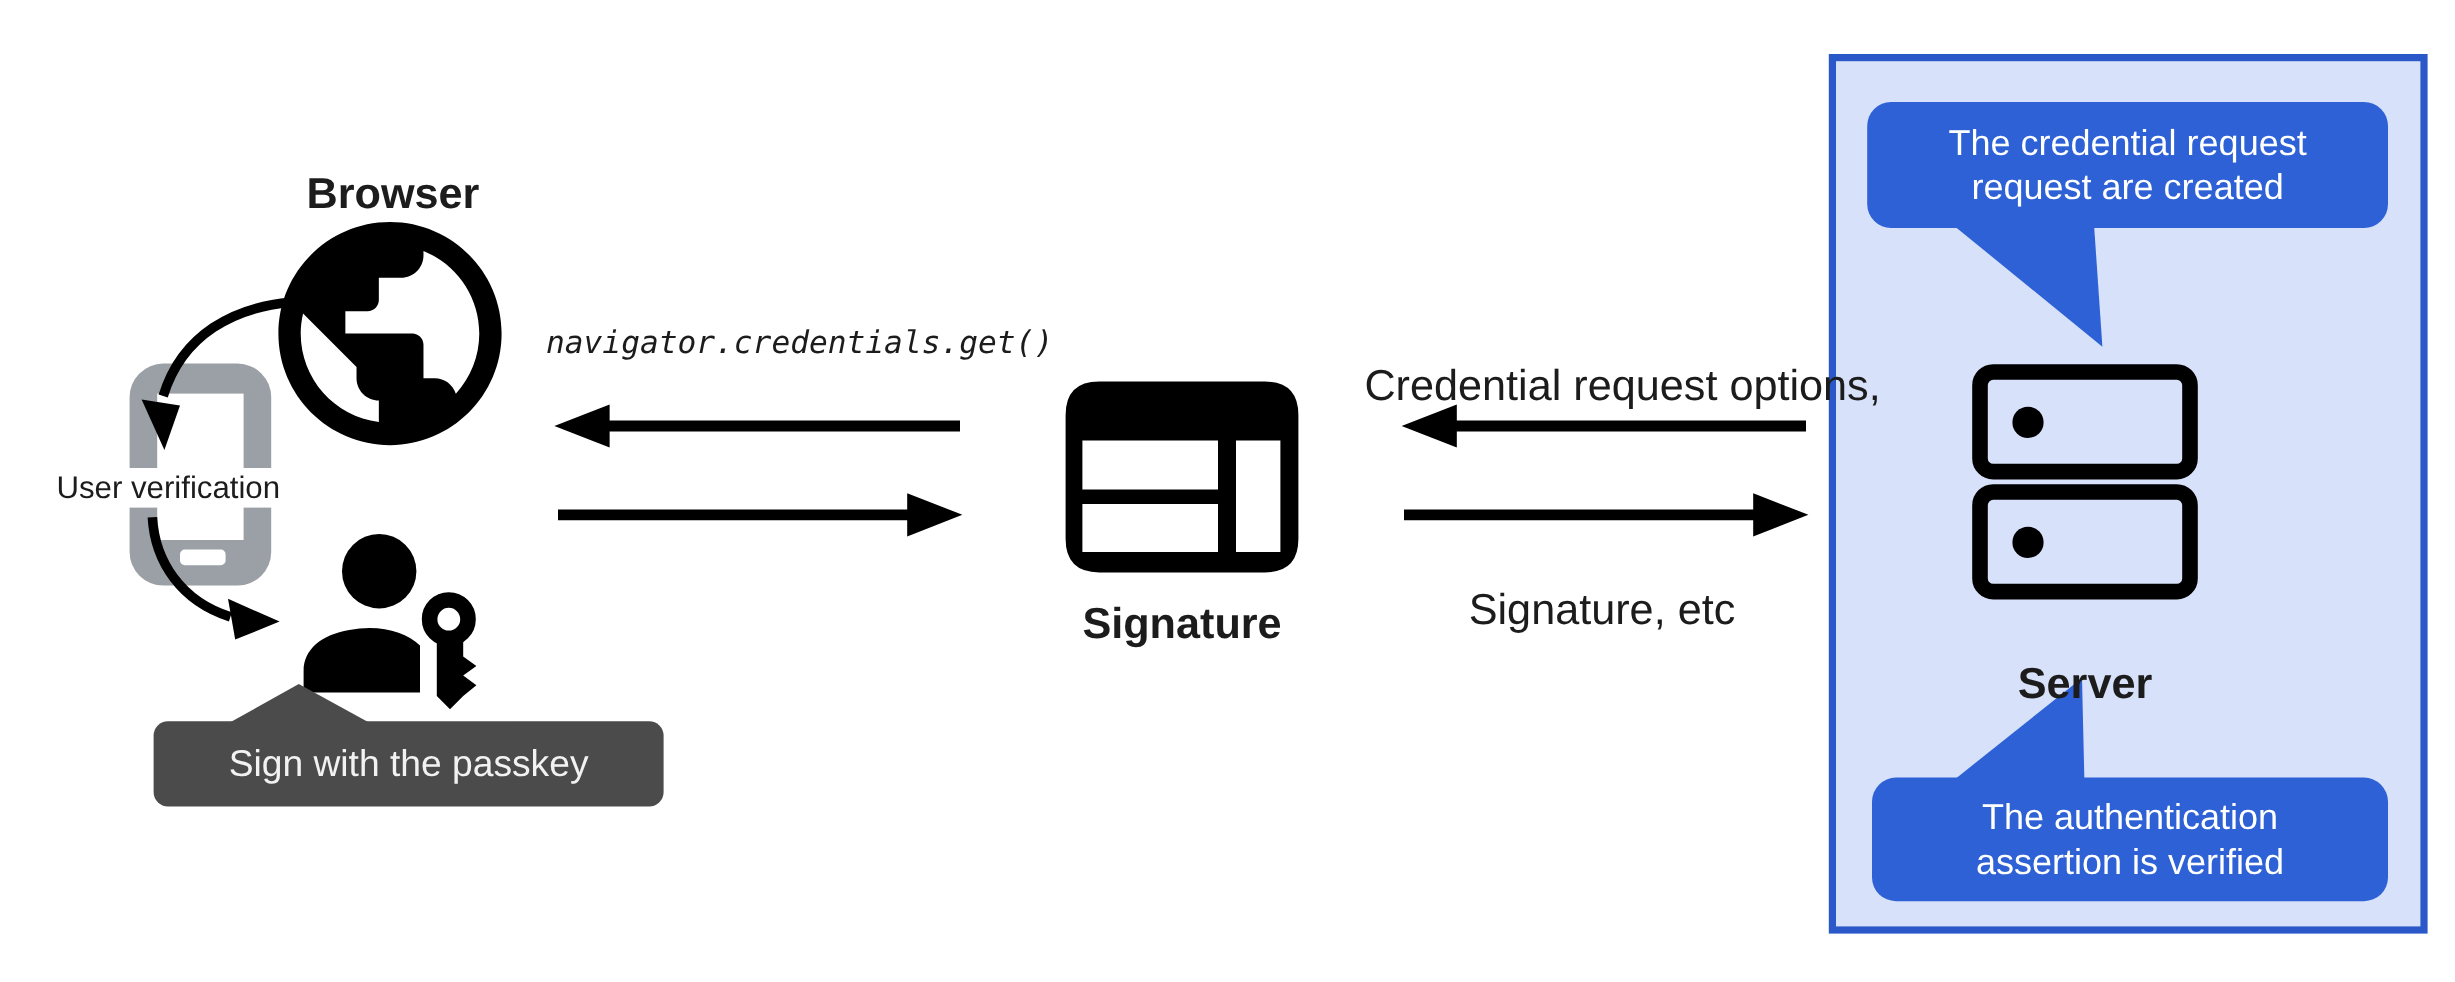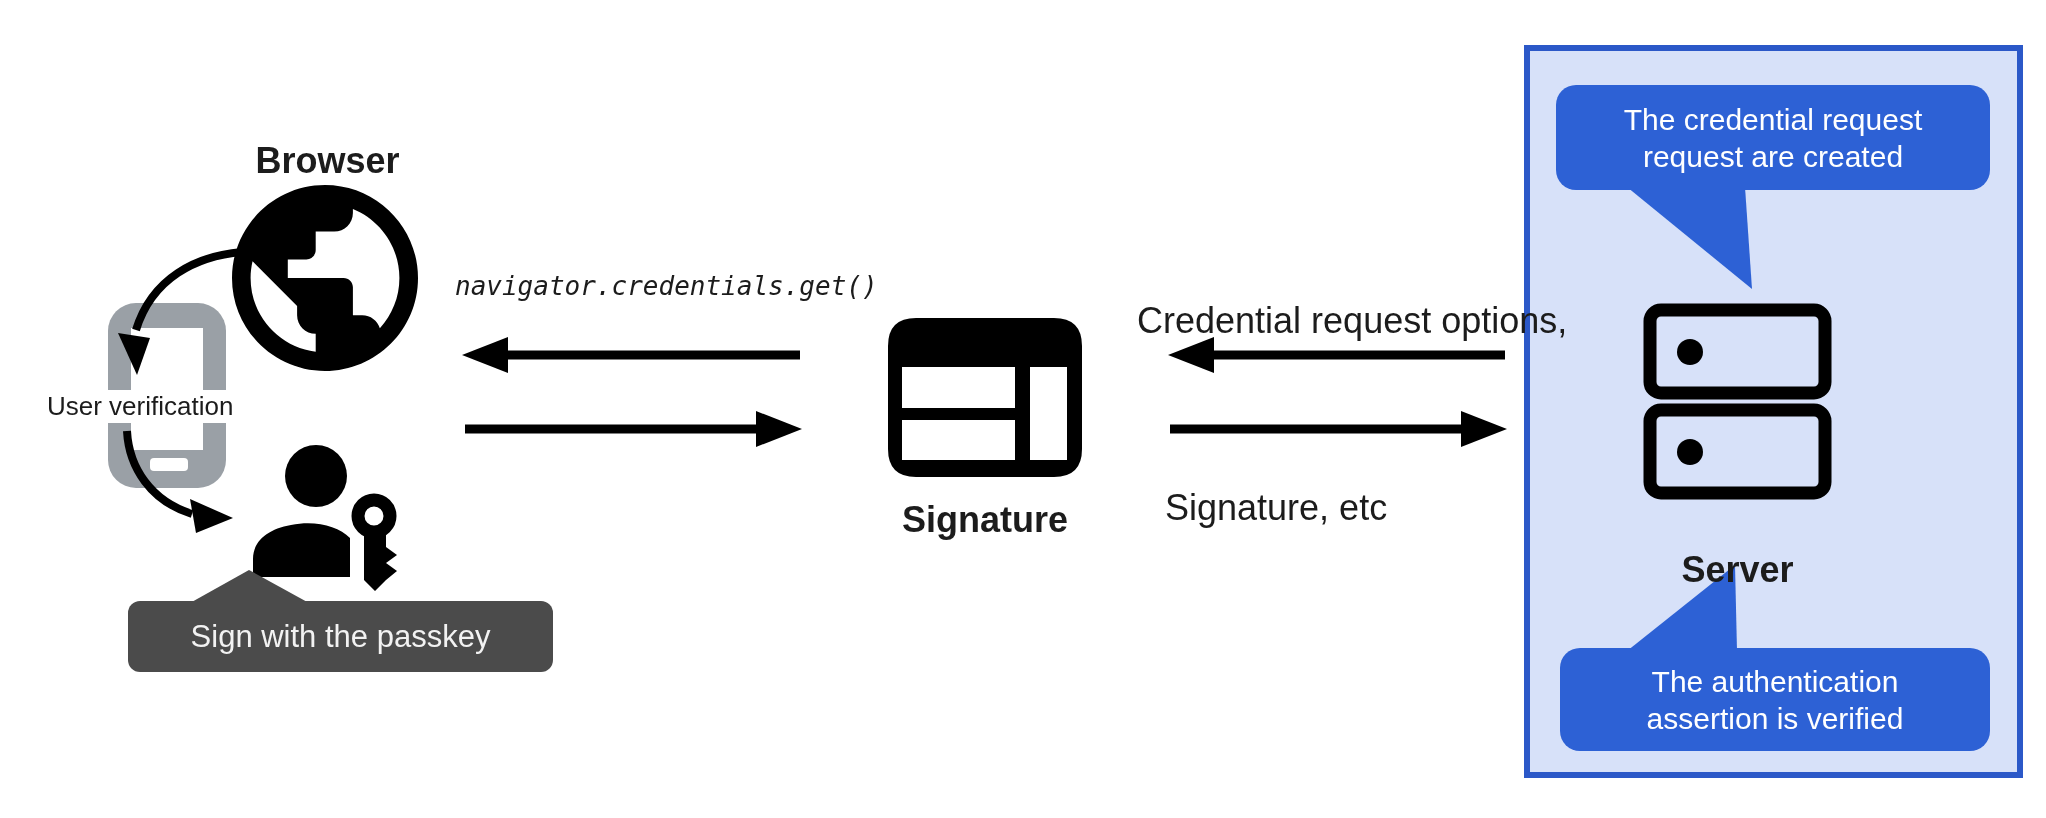--- a/index.html
+++ b/index.html
@@ -117,21 +117,21 @@
 
   <div class="txt mono" style="left:455px; top:271px;font-style:italic;">navigator.credentials.get()</div>
 
 
   <div class="txt label-bold" style="left:888px; top:499px; width:194px;">Signature</div>
 
   <div class="txt plain two-line" style="left:1137px; top:228px;">
     <div>Credential request options,</div>
   </div>
 
-  <div class="txt plain" style="left:1165px; top:487px; width:340px; text-align:left;">Signature, etc</div>
+  <div class="txt plain" style="left:1165px; top:487px; width:340px; text-align:center;">Signature, etc</div>
 
   <div class="txt label-bold" style="left:1650px; top:517px; width:175px;margin-top:32px;">Server</div>
 
   <div class="txt bubble-text" style="left:1556px; top:85px; width:434px; height:105px;">
     <div>The credential request</div>
     <div>request are created</div>
   </div>
 
   <div class="txt tooltip-text" style="left:128px; top:601px; width:425px; height:71px;">Sign with the passkey</div>
 

